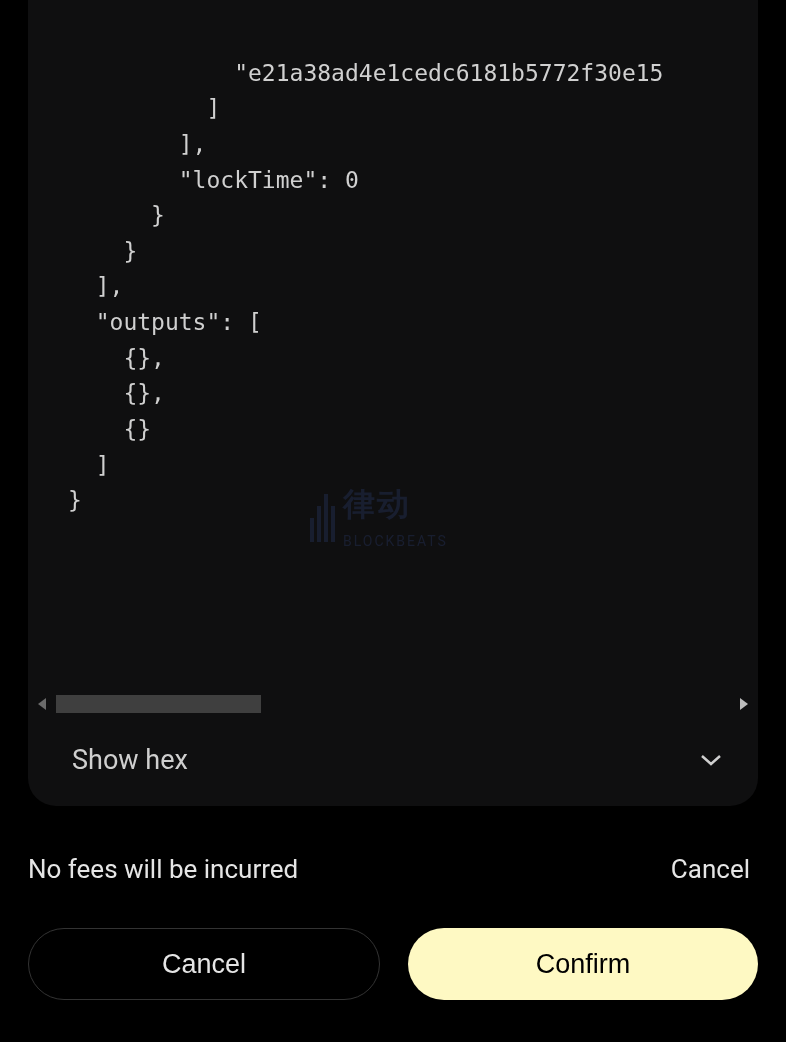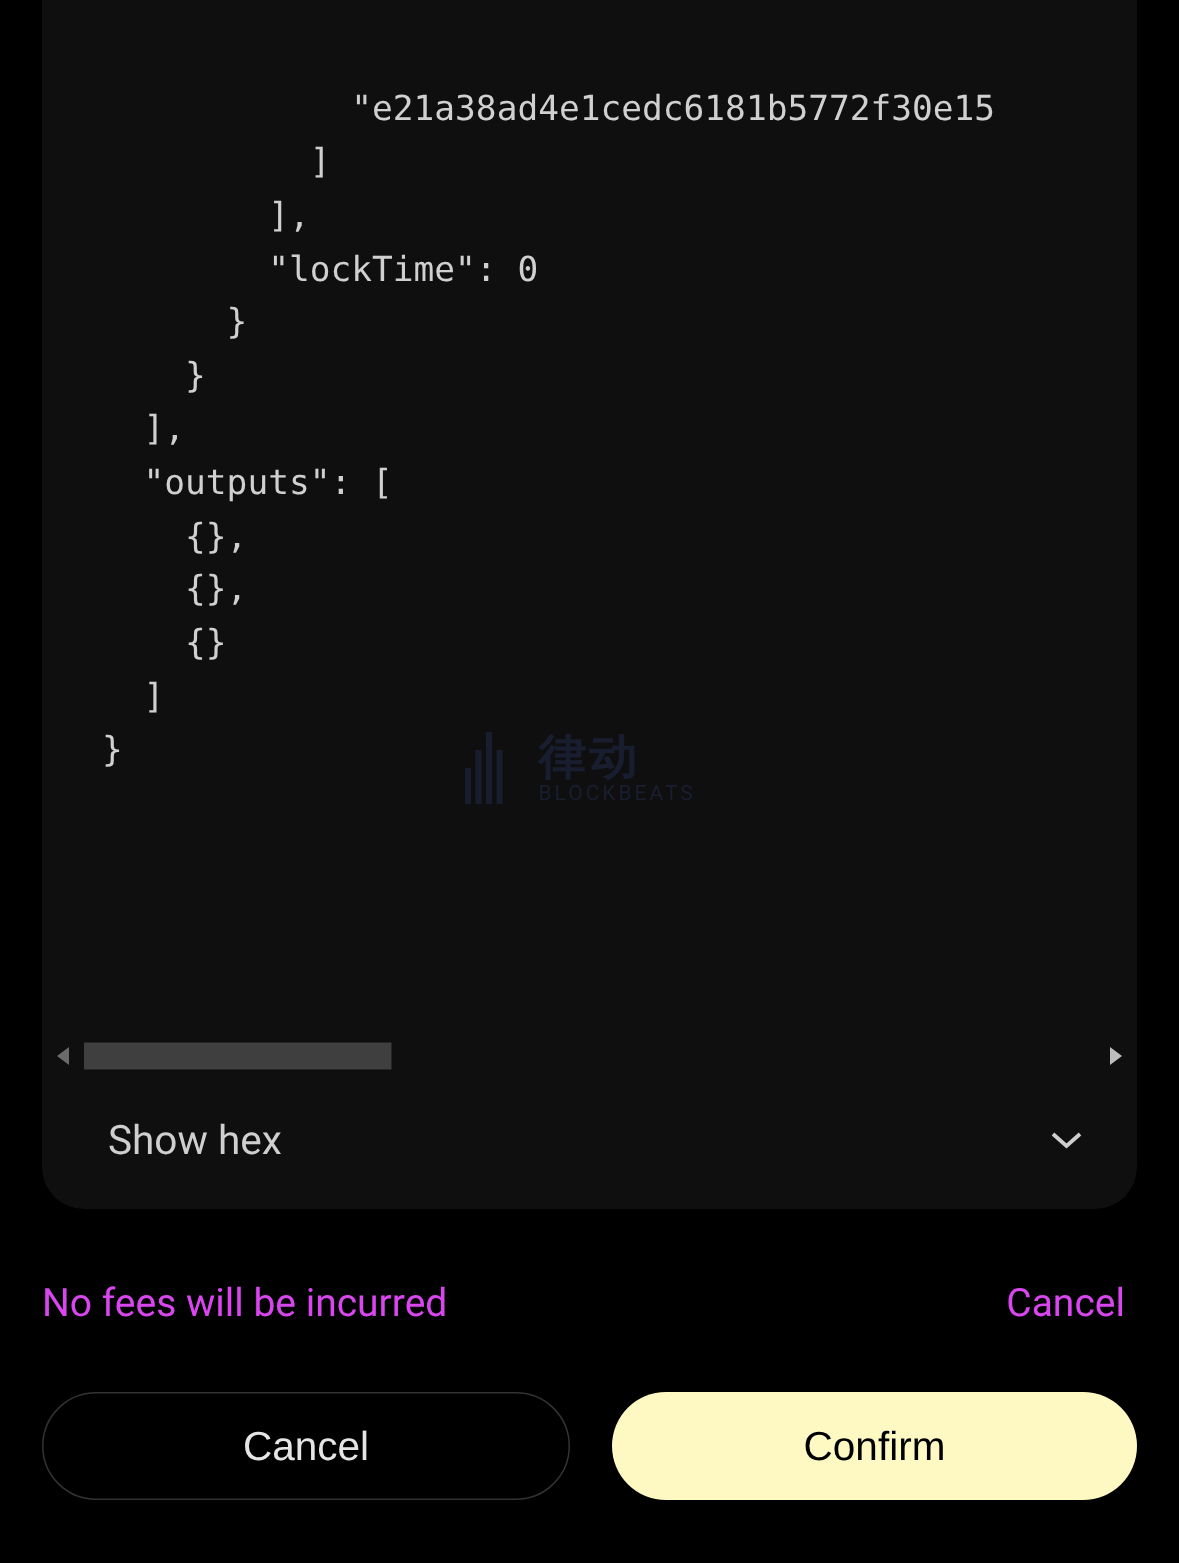--- a/index.html
+++ b/index.html
@@ -104,21 +104,21 @@
       stroke: #cfcfcf;
       stroke-width: 2.5;
       fill: none;
     }
     .info-row {
       display: flex;
       justify-content: space-between;
       align-items: center;
       padding: 48px 8px 0 0;
       font-size: 26px;
-      color: #d946ef;
+      color: #e5e5e5;
     }
     .button-row {
       display: flex;
       gap: 28px;
       padding: 44px 0 42px 0;
     }
     .btn {
       flex: 1;
       height: 72px;
       border-radius: 36px;
@@ -139,21 +139,21 @@
       background: #fef9c3;
       color: #000;
       font-weight: 500;
     }
     .watermark {
       position: absolute;
       top: 488px;
       left: 310px;
       display: flex;
       align-items: center;
-      gap: 24px;
+      gap: 8px;
       opacity: 0.35;
       pointer-events: none;
     }
     .watermark-bars {
       display: flex;
       gap: 3px;
       align-items: flex-end;
     }
     .watermark-bar {
       width: 4px;
@@ -167,21 +167,21 @@
     .watermark-cn {
       font-size: 32px;
       font-weight: 600;
       color: #2a3a6b;
       letter-spacing: 2px;
     }
     .watermark-en {
       font-size: 14px;
       color: #2a3a6b;
       letter-spacing: 2px;
-      margin-top: 2px;
+      margin-top: 14px;
     }
   </style>
 </head>
 <body>
 
 <div class="container">
 
   <div class="code-panel">
     <div class="code-area">
 <span class="code-line">            "e21a38ad4e1cedc6181b5772f30e15</span>

